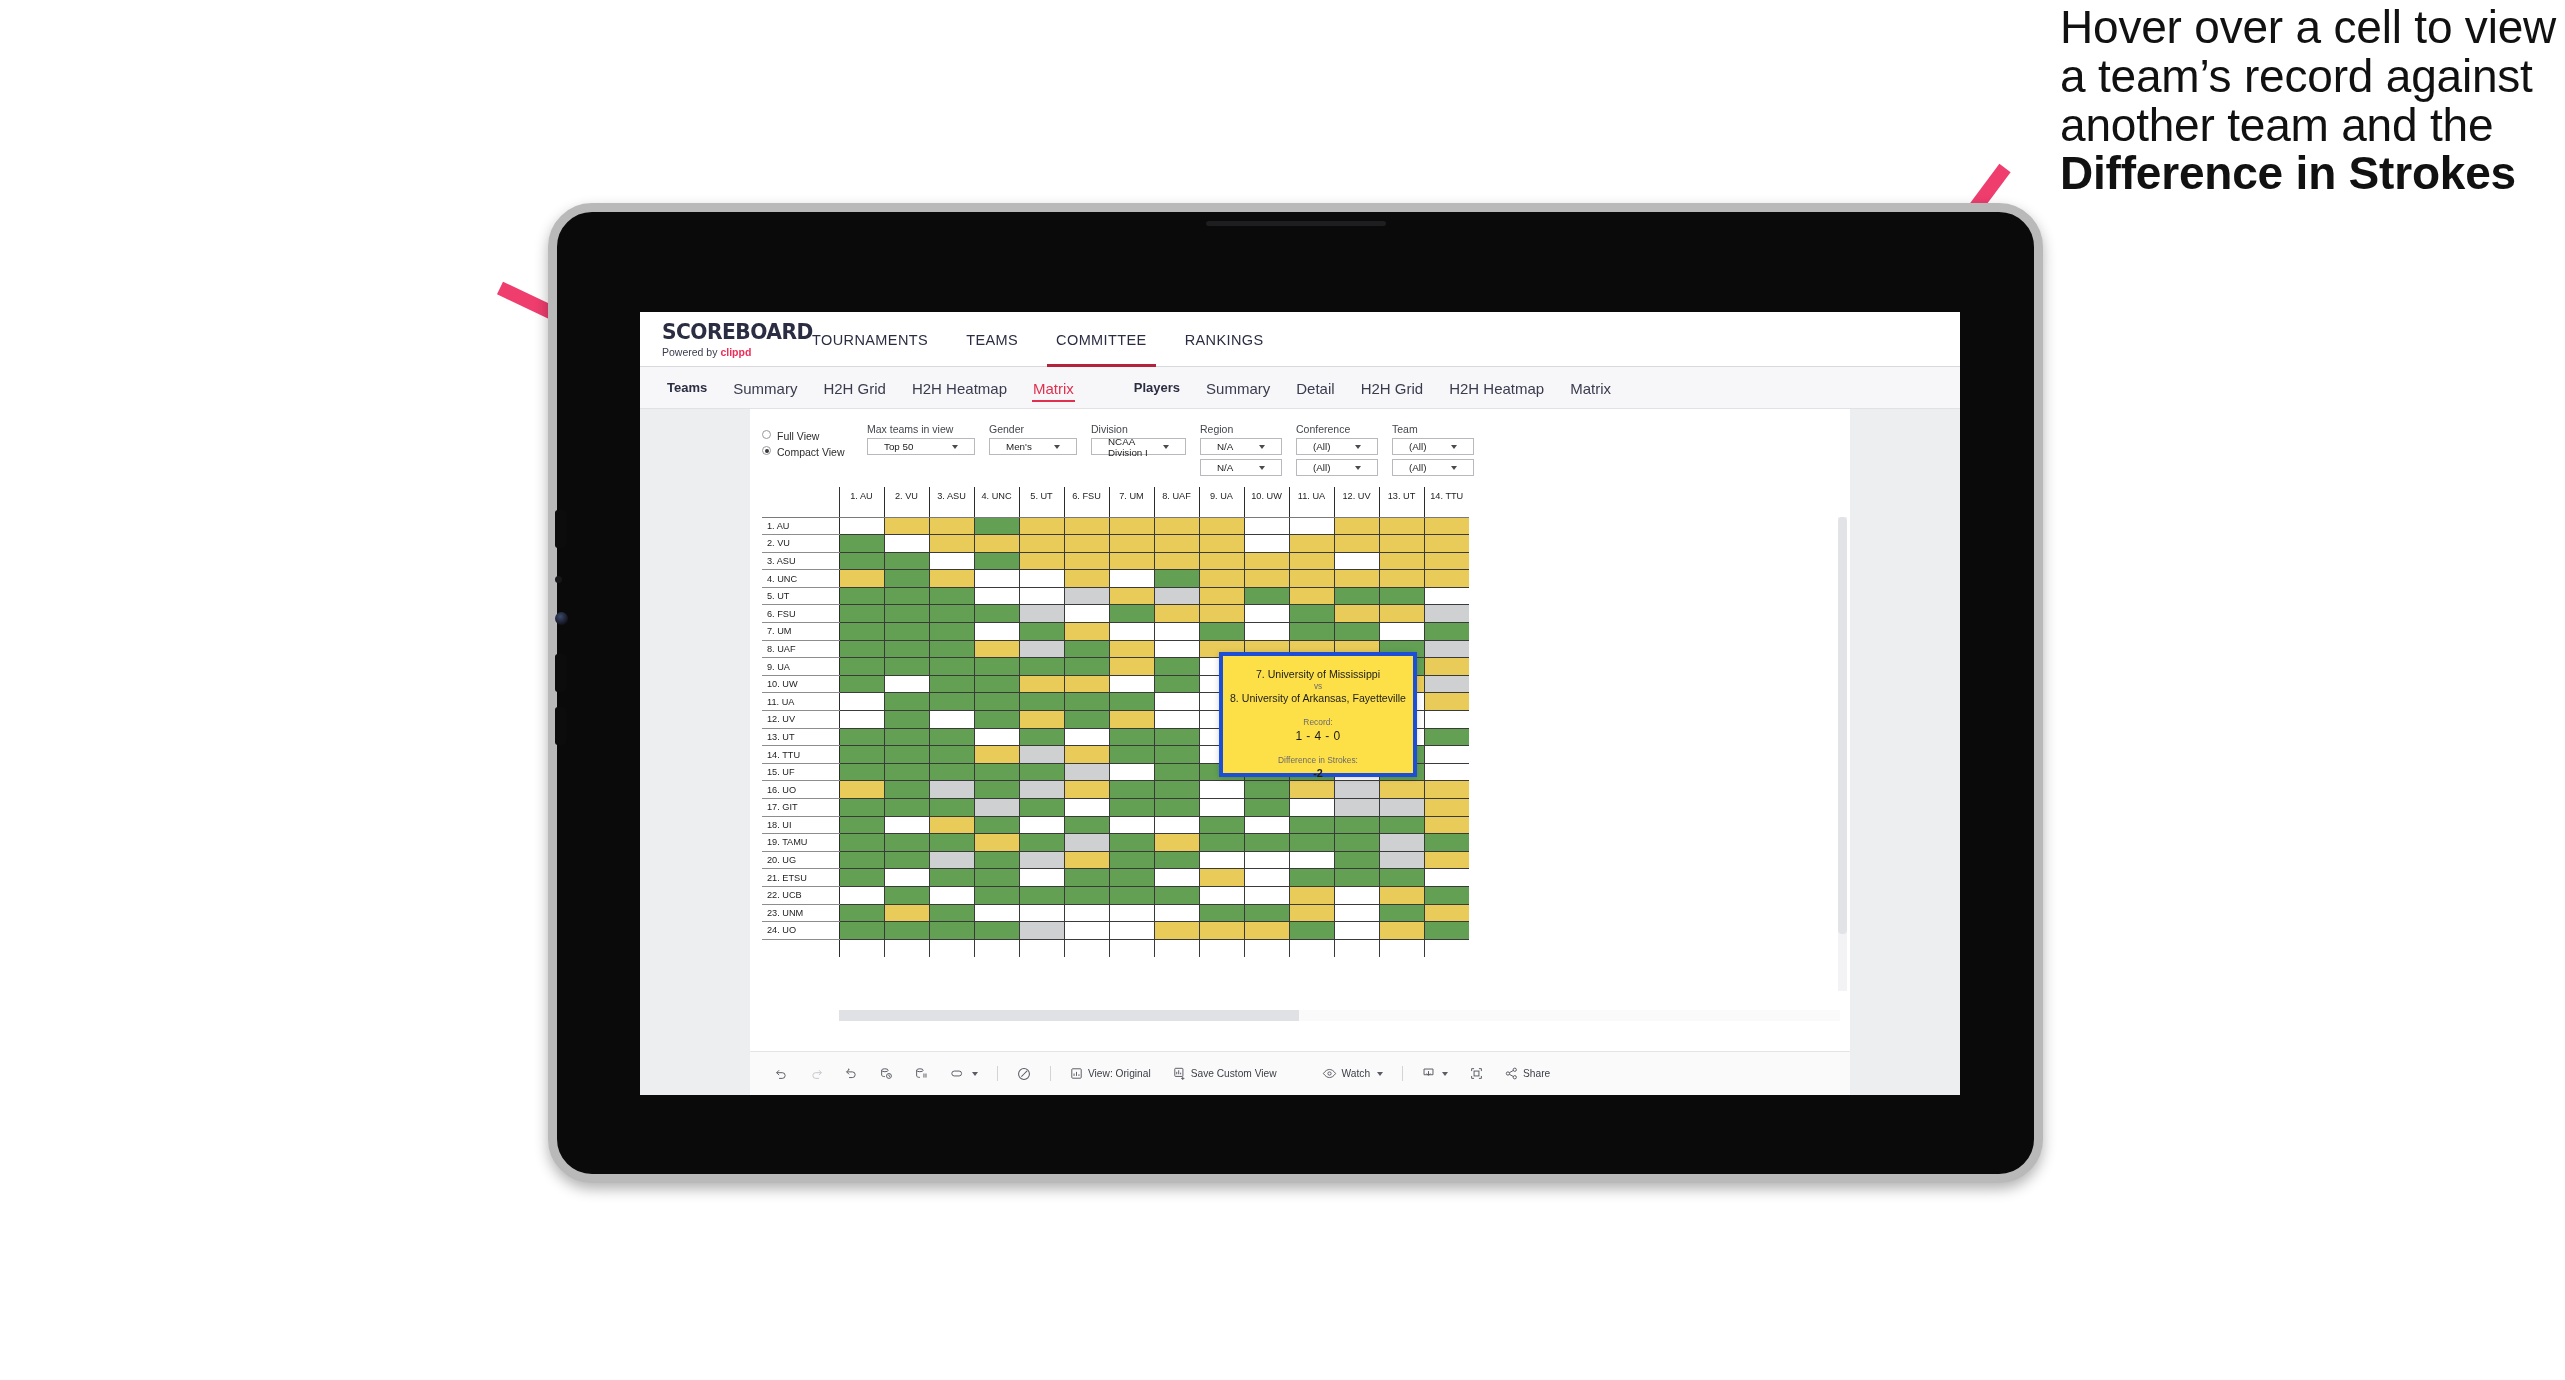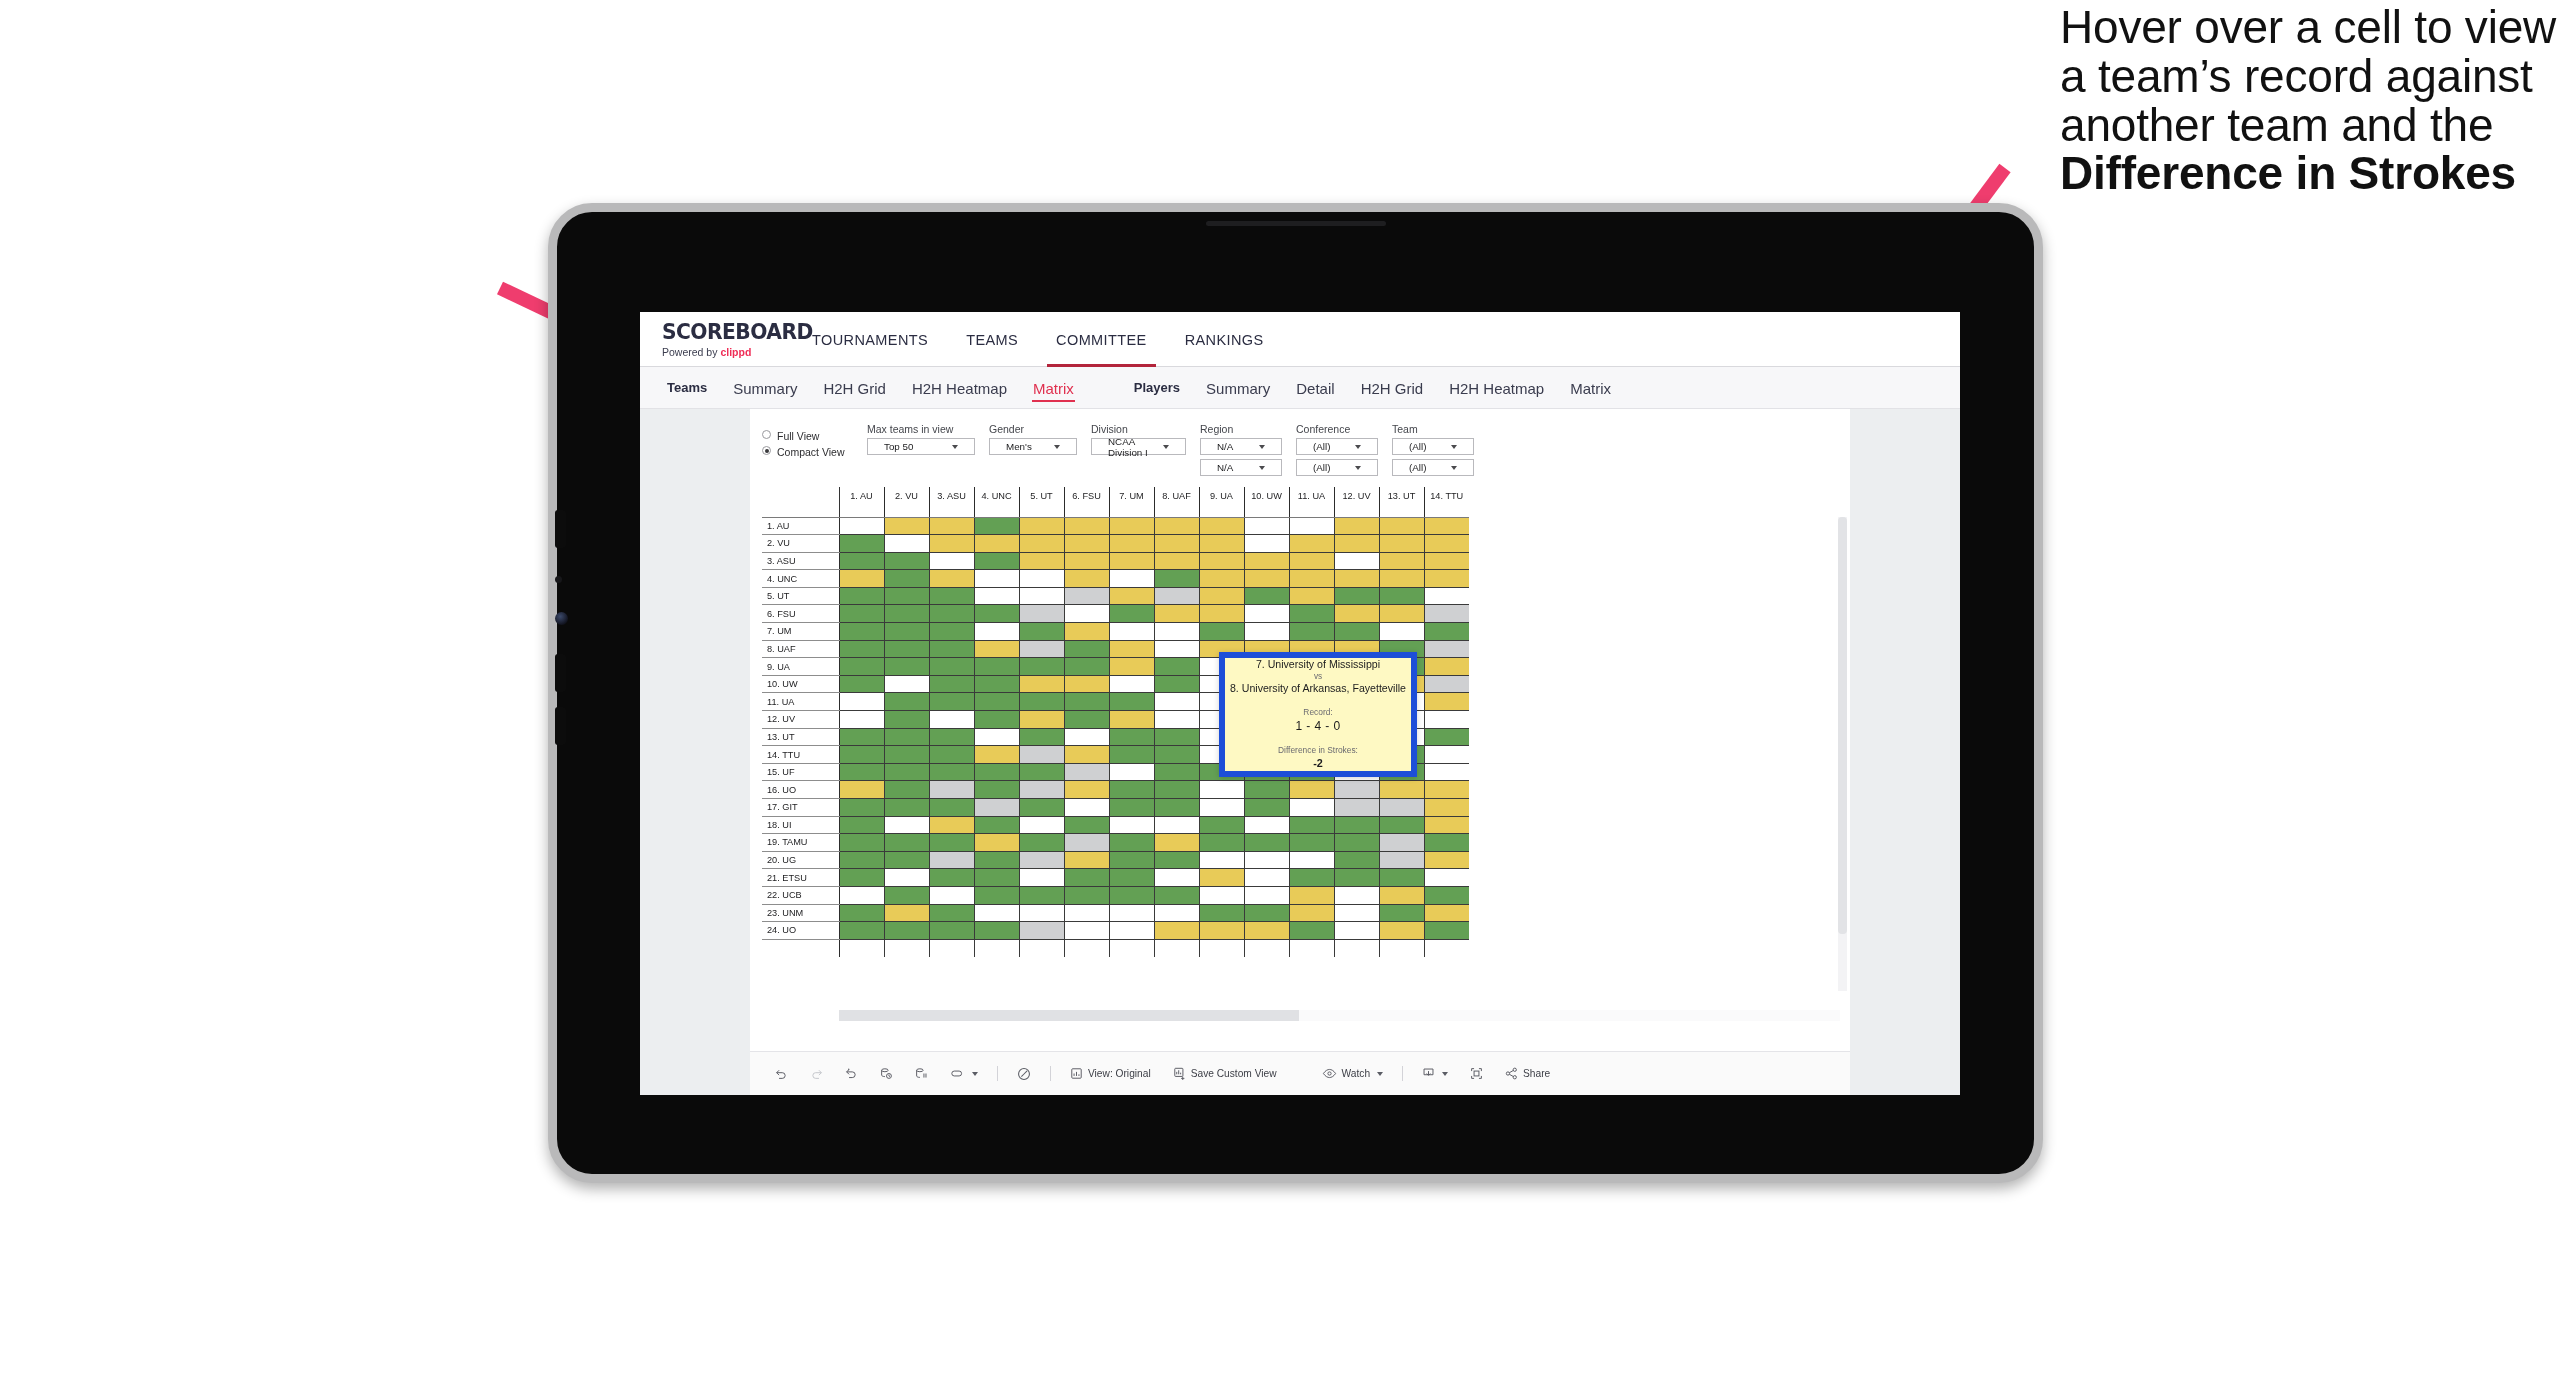--- a/index.html
+++ b/index.html
@@ -147,22 +147,22 @@
 
   
   #vscroll { position:absolute; right:3px; top:108px; width:9px; bottom:60px; background:#f3f3f5; }
   #vthumb  { position:absolute; left:0; top:0; width:9px; height:88%; background:#e2e3e6; border-radius:4px;}
   #hscroll { position:absolute; left:89px; right:10px; bottom:30px; height:11px; background:#fafafb; }
   #hthumb  { position:absolute; left:0; top:0; height:11px; width:46%; background:#e0e1e4; }
 
   
   #tooltip {
     position:absolute; left:469px; top:243px; width:198px; height:125px;
-    background:#fef9c3; border:6px solid #1d4ed8; box-shadow: 0 1px 6px rgba(0,0,0,.18);
-    text-align:center; z-index: 9;
+    background:#fde047; border:4px solid #1d4ed8; box-shadow: 0 1px 6px rgba(0,0,0,.18);
+    text-align:center; padding-top: 12px; z-index: 9;
   }
   #tt-a { font-size: 10.6px; color:#1c1c1e; font-weight:400; }
   #tt-vs { font-size: 8.2px; color:#6a6a70; margin: 2px 0 1px; }
   #tt-b { font-size: 10.6px; color:#1c1c1e; }
   #tt-rl { font-size: 8.4px; color:#6a6a70; margin-top: 13px; }
   #tt-rv { font-size: 12px; color:#1c1c1e; margin-top: 2px; letter-spacing:.4px;}
   #tt-dl { font-size: 8.4px; color:#6a6a70; margin-top: 12px; }
   #tt-dv { font-size: 10.8px; color:#1c1c1e; font-weight:700; margin-top: 2px; }
 
   

